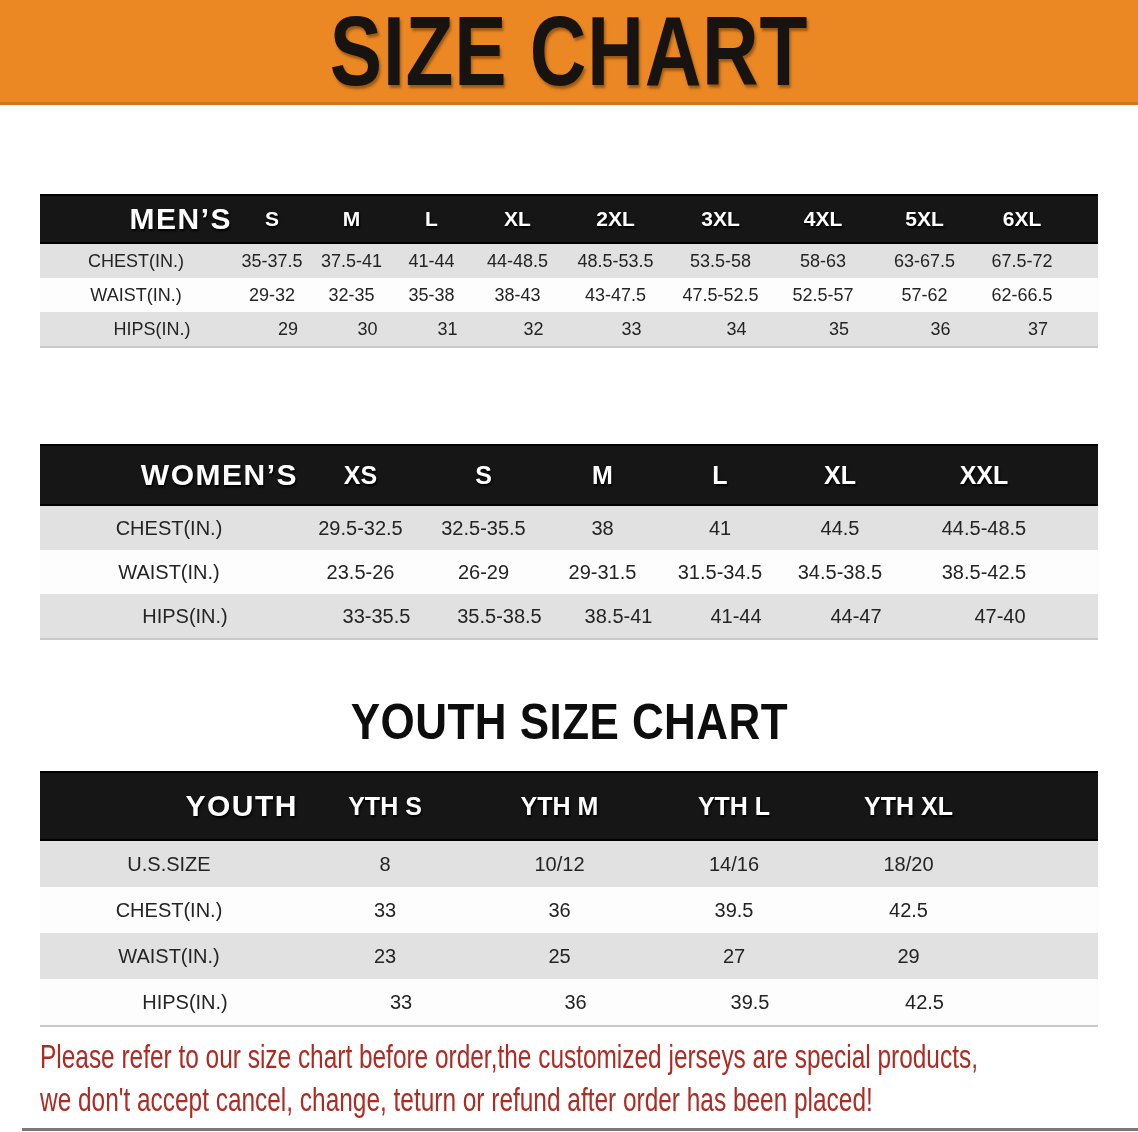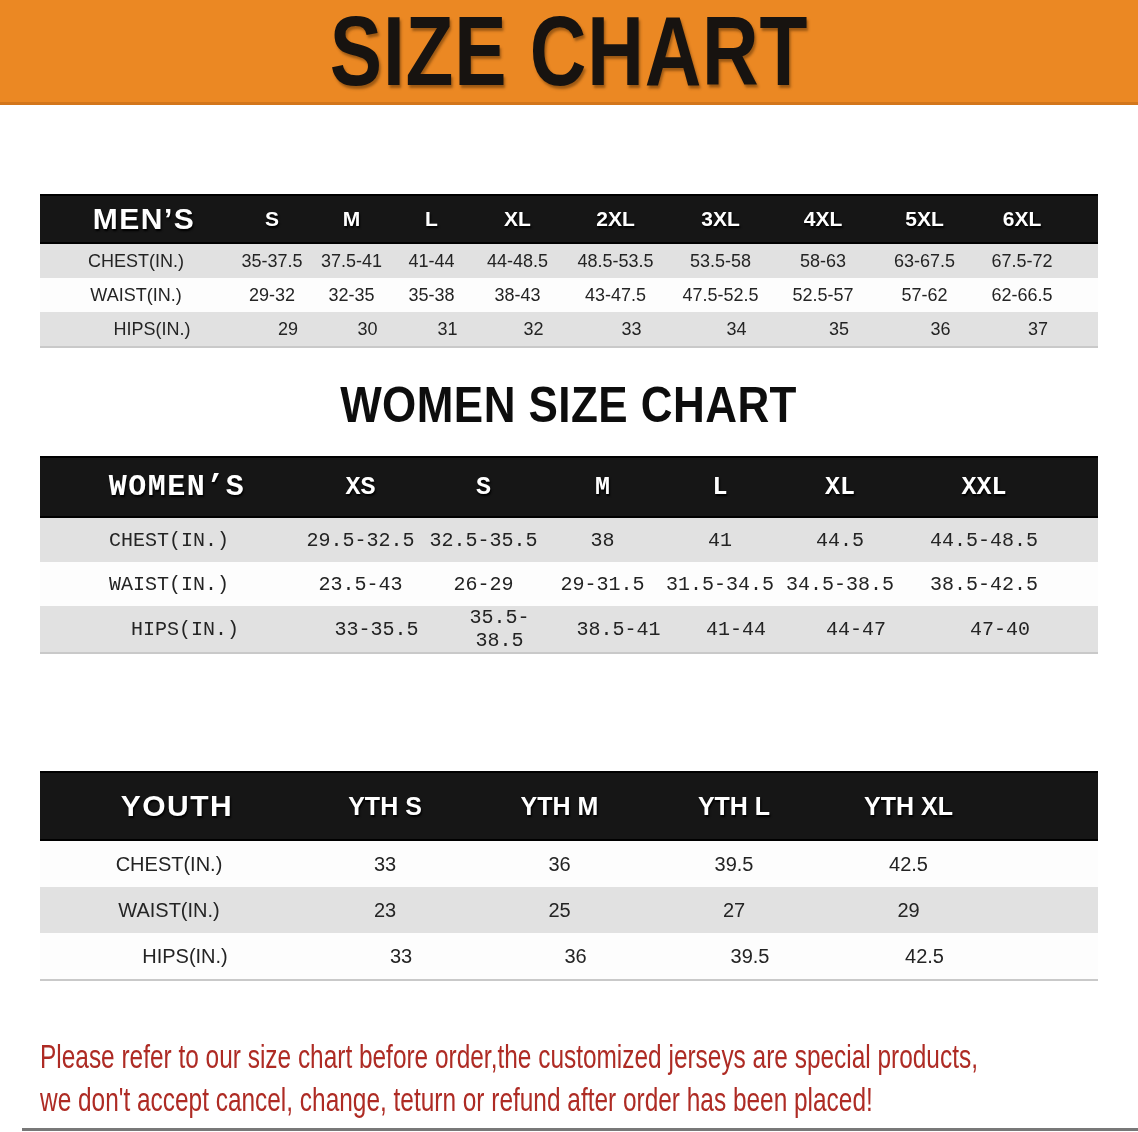--- a/index.html
+++ b/index.html
@@ -47,35 +47,35 @@
   .title-women { top: 380px; }
   .title-youth { top: 697px; }
   
   table {
     position: absolute; left: 40px;
     width: 1058px;
     border-collapse: collapse;
     table-layout: fixed;
   }
   .men-table   { top: 194px; }
-  .women-table { top: 456px; font-family: Liberation Mono, monospace; }
+  .women-table { top: 444px; }
   .youth-table { top: 771px; }
 
   thead th {
     background: var(--band_black, #161616);
     color: #ffffff;
     font-weight: bold;
     text-align: center;
     border-top: 2px solid #000;
     border-bottom: 2px solid #000;
     text-shadow: 1px 2px 2px #000;
     padding: 0;
   }
   thead th.label-col {
-    text-align: center;
+    text-align: right;
     padding-left: 16px;
     letter-spacing: 1.5px;
   }
   .men-table   thead th { height: 46px; font-size: 21px; }
   .women-table thead th { height: 58px; font-size: 25px; }
   .youth-table thead th { height: 66px; font-size: 25px; }
   .men-table   thead th.label-col { font-size: 30px; }
   .women-table thead th.label-col { font-size: 30px; }
   .youth-table thead th.label-col { font-size: 30px; }
 
@@ -183,23 +183,20 @@
         <td>33</td>
         <td>34</td>
         <td>35</td>
         <td>36</td>
         <td>37</td>
         <td></td>
       </tr>
     </tbody>
   </table>
 
-  <div class="section-title title-women">
-    <span>WOMEN SIZE CHART</span>
-  </div>
   <table class="women-table">
     <colgroup>
       <col style="width:258px">
         <col style="width:125px">
         <col style="width:121px">
         <col style="width:117px">
       <col style="width:118px">
         <col style="width:122px">
         <col style="width:166px">
         <col style="width:31px">
@@ -222,61 +219,72 @@
         <td>29.5-32.5</td>
         <td>32.5-35.5</td>
         <td>38</td>
         <td>41</td>
         <td>44.5</td>
         <td>44.5-48.5</td>
         <td></td>
       </tr>
       <tr class="white">
         <td>WAIST(IN.)</td>
-        <td>23.5-43</td>
+        <td>23.5-26</td>
         <td>26-29</td>
         <td>29-31.5</td>
         <td>31.5-34.5</td>
         <td>34.5-38.5</td>
         <td>38.5-42.5</td>
         <td></td>
       </tr>
       <tr class="gray">
         <td>HIPS(IN.)</td>
         <td>33-35.5</td>
         <td>35.5-38.5</td>
         <td>38.5-41</td>
         <td>41-44</td>
         <td>44-47</td>
         <td>47-40</td>
         <td></td>
       </tr>
     </tbody>
   </table>
 
+  <div class="section-title title-youth">
+    <span>YOUTH SIZE CHART</span>
+  </div>
   <table class="youth-table">
     <colgroup>
       <col style="width:258px">
         <col style="width:174px">
         <col style="width:175px">
       <col style="width:174px">
         <col style="width:175px">
         <col style="width:102px">
     </colgroup>
     <thead>
       <tr>
         <th class="label-col">YOUTH</th>
         <th>YTH S</th>
         <th>YTH M</th>
         <th>YTH L</th>
         <th>YTH XL</th>
         <th></th>
       </tr>
     </thead>
     <tbody>
+      <tr class="gray">
+        <td>U.S.SIZE</td>
+        <td>8</td>
+        <td>10/12</td>
+        <td>14/16</td>
+        <td>18/20</td>
+        <td></td>
+      </tr>
       <tr class="white">
         <td>CHEST(IN.)</td>
         <td>33</td>
         <td>36</td>
         <td>39.5</td>
         <td>42.5</td>
         <td></td>
       </tr>
       <tr class="gray">
         <td>WAIST(IN.)</td>

